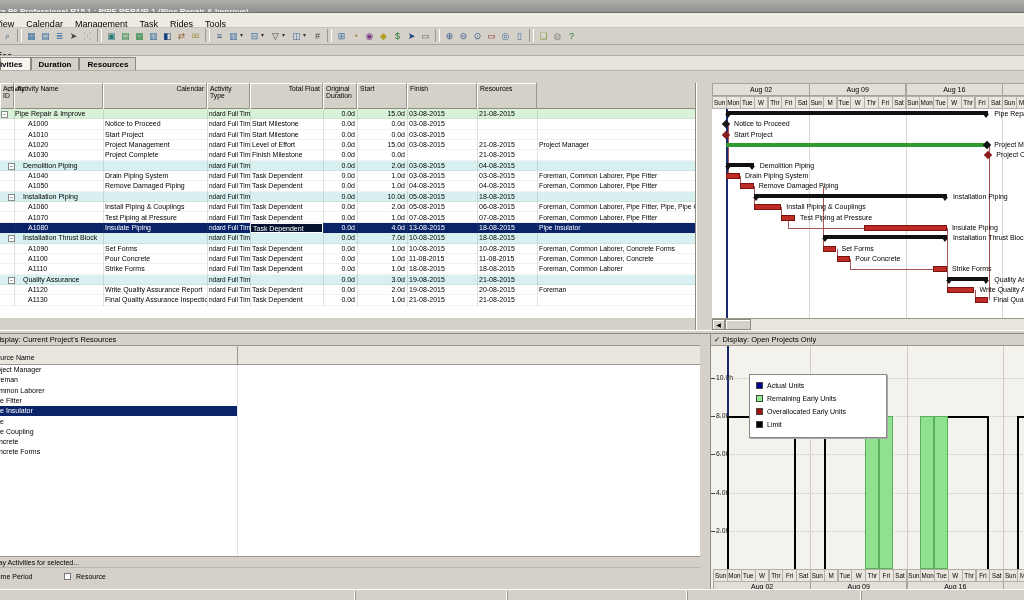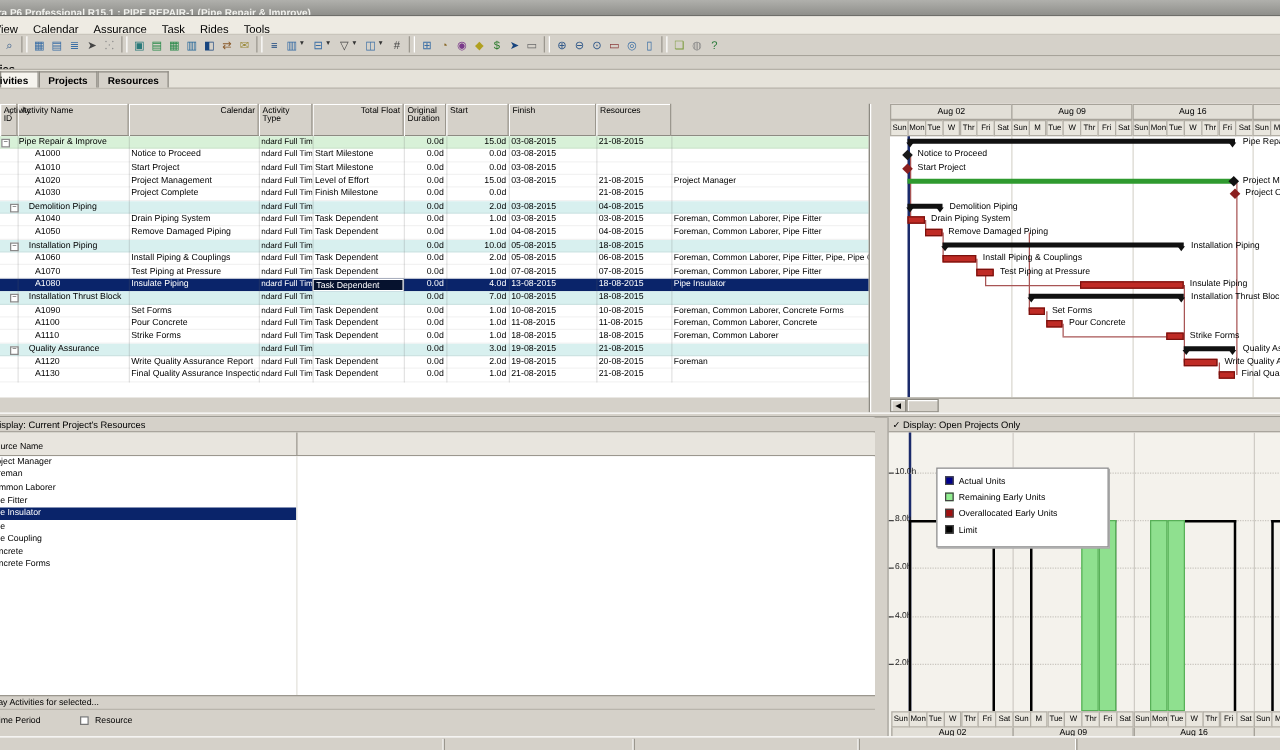--- a/index.html
+++ b/index.html
@@ -111,29 +111,29 @@
 </style>
 </head>
 <body>
 
 <div id="screen">
 
   <div class="abs clip" id="titlebar">
     <span id="title-text">Primavera P6 Professional R15.1 : PIPE REPAIR-1 (Pipe Repair &amp; Improve)</span>
   </div>
 
-  <div class="abs clip" id="menubar"><span class="menu-item menu-first">View</span><span class="menu-item">Calendar</span><span class="menu-item">Assurance</span><span class="menu-item">Task</span><span class="menu-item">Rides</span><span class="menu-item">Tools</span></div>
+  <div class="abs clip" id="menubar"><span class="menu-item menu-first">View</span><span class="menu-item">Calendar</span><span class="menu-item">Management</span><span class="menu-item">Task</span><span class="menu-item">Rides</span><span class="menu-item">Tools</span></div>
 
   <div class="abs clip" id="toolbar"><span class="tb-icon" style="color: rgb(51, 90, 138);">⌕</span><span class="tb-sep"></span><span class="tb-icon" style="color: rgb(58, 110, 165);">▦</span><span class="tb-icon" style="color: rgb(58, 110, 165);">▤</span><span class="tb-icon" style="color: rgb(58, 110, 165);">≣</span><span class="tb-icon" style="color: rgb(68, 68, 68);">➤</span><span class="tb-icon" style="color: rgb(136, 136, 136);">⁙</span><span class="tb-sep"></span><span class="tb-icon" style="color: rgb(42, 122, 122);">▣</span><span class="tb-icon" style="color: rgb(42, 138, 74);">▤</span><span class="tb-icon" style="color: rgb(42, 138, 74);">▦</span><span class="tb-icon" style="color: rgb(42, 106, 154);">▥</span><span class="tb-icon" style="color: rgb(23, 68, 126);">◧</span><span class="tb-icon" style="color: rgb(138, 90, 42);">⇄</span><span class="tb-icon" style="color: rgb(154, 138, 58);">✉</span><span class="tb-sep"></span><span class="tb-icon" style="color: rgb(23, 68, 126);">≡</span><span class="tb-icon" style="color: rgb(58, 110, 165);">▥</span><span class="tb-dd">▾</span><span class="tb-icon" style="color: rgb(58, 110, 165);">⊟</span><span class="tb-dd">▾</span><span class="tb-icon" style="color: rgb(68, 68, 68);">▽</span><span class="tb-dd">▾</span><span class="tb-icon" style="color: rgb(58, 110, 165);">◫</span><span class="tb-dd">▾</span><span class="tb-icon" style="color: rgb(68, 68, 68);">#</span><span class="tb-sep"></span><span class="tb-icon" style="color: rgb(58, 110, 165);">⊞</span><span class="tb-icon" style="color: rgb(138, 106, 42);">◔</span><span class="tb-icon" style="color: rgb(122, 58, 138);">◉</span><span class="tb-icon" style="color: rgb(176, 160, 32);">◆</span><span class="tb-icon" style="color: rgb(42, 122, 42);">$</span><span class="tb-icon" style="color: rgb(23, 68, 126);">➤</span><span class="tb-icon" style="color: rgb(106, 106, 106);">▭</span><span class="tb-sep"></span><span class="tb-icon" style="color: rgb(51, 90, 138);">⊕</span><span class="tb-icon" style="color: rgb(51, 90, 138);">⊖</span><span class="tb-icon" style="color: rgb(51, 90, 138);">⊙</span><span class="tb-icon" style="color: rgb(138, 58, 58);">▭</span><span class="tb-icon" style="color: rgb(58, 110, 165);">◎</span><span class="tb-icon" style="color: rgb(58, 110, 165);">▯</span><span class="tb-sep"></span><span class="tb-icon" style="color: rgb(122, 154, 58);">❏</span><span class="tb-icon" style="color: rgb(136, 136, 136);">◍</span><span class="tb-icon" style="color: rgb(42, 122, 58);">?</span></div>
 
   <div class="abs clip" id="pagetitle-bar">
     <span id="pagetitle-text">Activities</span>
   </div>
 
-  <div class="abs clip" id="tabsrow"><span class="tab active tab-first"><span>Activities</span></span><span class="tab"><span>Projects</span></span><span class="tab"><span>Resources</span></span></div>
+  <div class="abs clip" id="tabsrow"><span class="tab active tab-first"><span>Activities</span></span><span class="tab"><span>Duration</span></span><span class="tab"><span>Resources</span></span></div>
 
 
   <div class="abs" id="table-header">
       <div class="hcell" style="left: 0px; width: 14px;">Activity ID<span style="position: absolute; right: 2px; top: 2px; font-size: 6px; color: rgb(51, 51, 51);">▽</span></div>
       <div class="hcell" style="left: 14px; width: 89px;">Activity Name</div>
       <div class="hcell r" style="left: 103px; width: 104px;">Calendar</div>
       <div class="hcell" style="left: 207px; width: 43px;">Activity Type</div>
       <div class="hcell r" style="left: 250px; width: 73px;">Total Float</div>
       <div class="hcell" style="left: 323px; width: 34px;">Original Duration</div>
       <div class="hcell" style="left: 357px; width: 50px;">Start</div>

